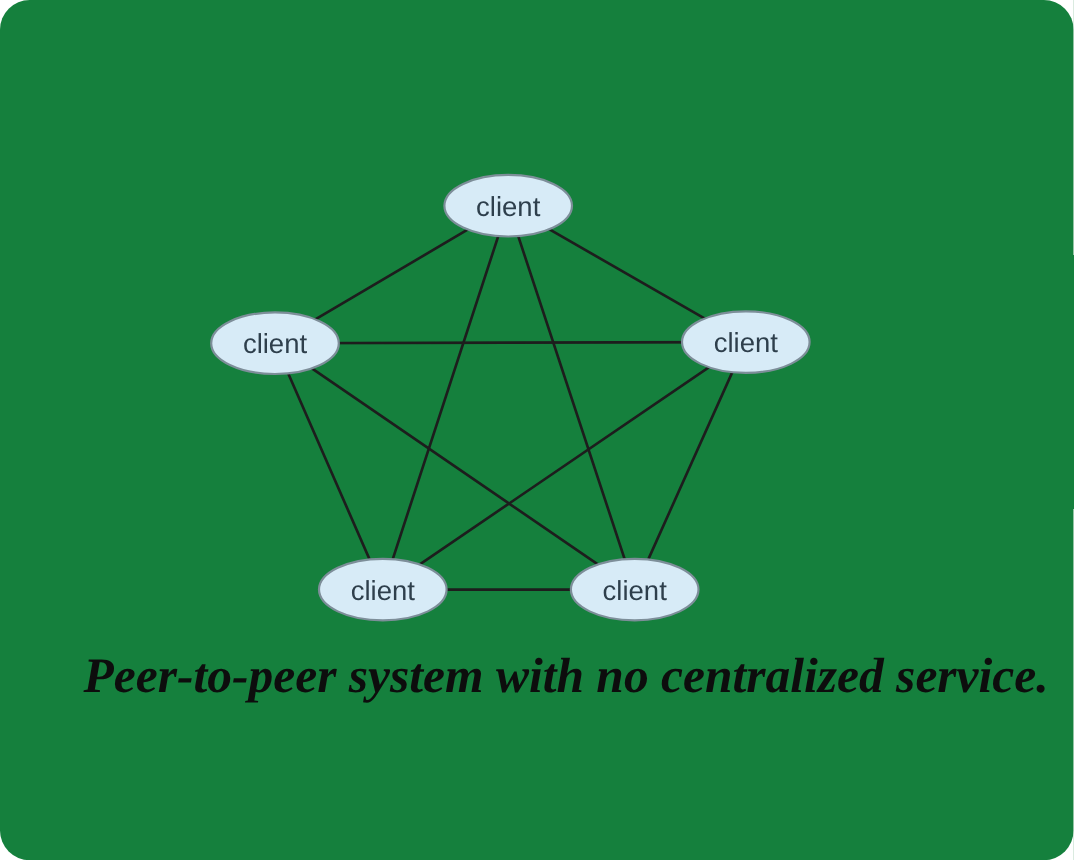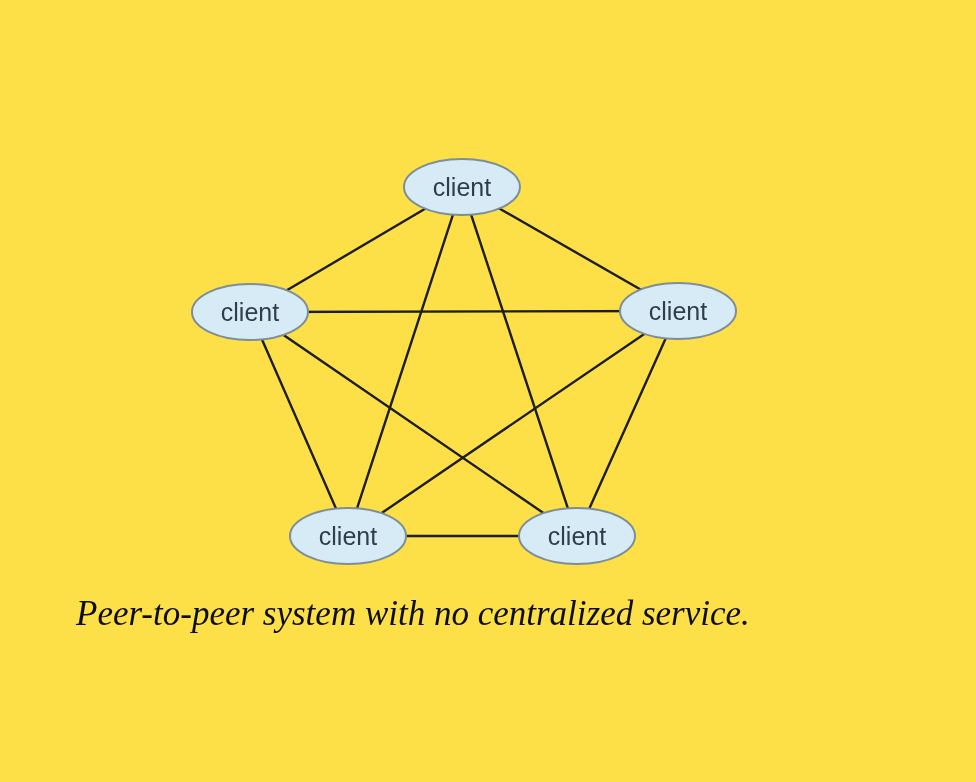--- a/index.html
+++ b/index.html
@@ -4,23 +4,24 @@
 <style>
   html, body {
     margin: 0;
     padding: 0;
     background: #ffffff;
   }
   .page {
     position: relative;
     width: 976px;
     height: 782px;
-    background: #fde047;
+    background: #15803d;
     overflow: hidden;
     font-family: "Liberation Sans", sans-serif;
+    border-radius: 27px;
   }
   svg.diagram {
     position: absolute;
     left: 0;
     top: 0;
   }
   svg.diagram line {
     stroke-width: 2.4;
     stroke-linecap: round;
   }
@@ -41,22 +42,23 @@
     font-family: "Liberation Serif", "DejaVu Serif", serif;
   }
   .caption .fig-num {
     font-weight: bold;
     font-size: 35px;
     line-height: 42px;
     letter-spacing: 0.5px;
   }
   .caption .fig-desc {
     font-style: italic;
-    font-size: 35px;
+    font-size: 45px;
     line-height: 42px;
+    font-weight: bold;
   }
 </style>
 </head>
 <body>
 
 <div class="page">
 
   <svg class="diagram" width="976" height="782" viewBox="0 0 976 782">
 
     <g>

